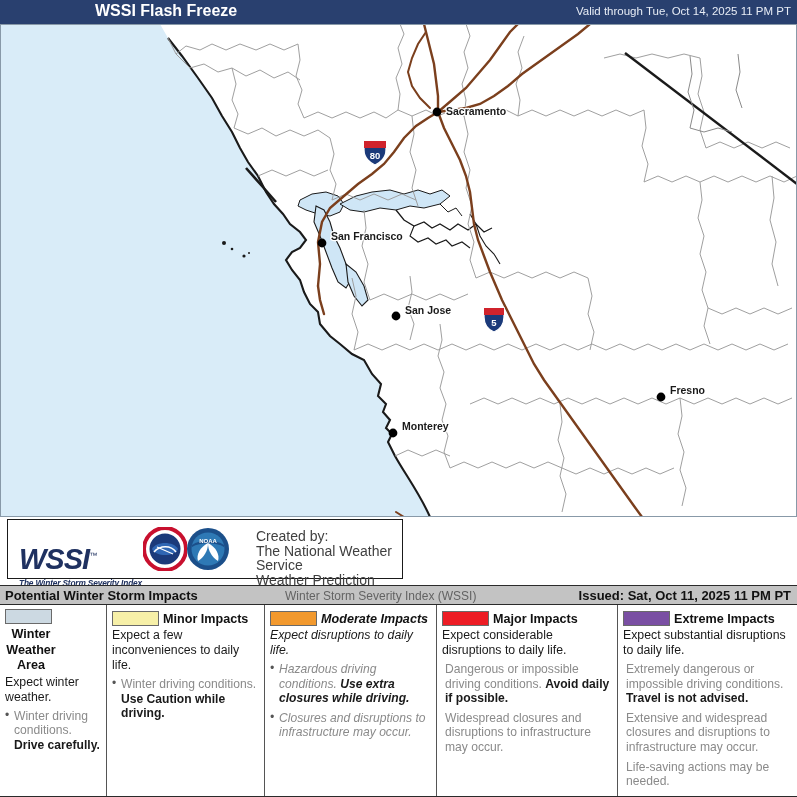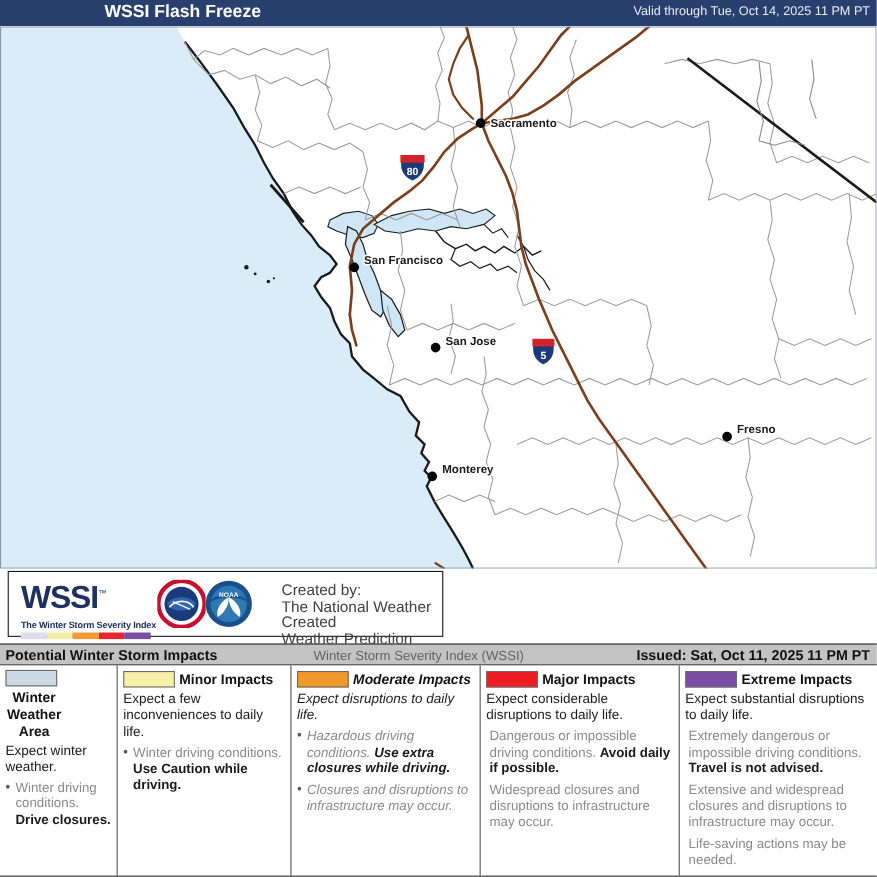--- a/index.html
+++ b/index.html
@@ -19,21 +19,21 @@
   .map{position:absolute;left:0;top:24px;width:797px;height:493px;
        background:#d9ecf8;overflow:hidden;}
   .map svg{display:block;}
   .citylabel{font-family:"Liberation Sans",sans-serif;font-size:10.5px;
        font-weight:bold;fill:#1a1a1a;paint-order:stroke;stroke:#ffffff;
        stroke-width:2.6px;stroke-linejoin:round;}
 
   
   .logopanel{position:absolute;left:7px;top:519px;width:396px;height:60px;
        background:#ffffff;border:1.6px solid #1a1a1a;box-sizing:border-box;}
-  .wssi-wrap{position:absolute;left:11px;top:5px;width:120px;}
+  .wssi-wrap{position:absolute;left:11px;top:21px;width:120px;font-style:italic;}
   .wssi-word{font-size:29px;font-weight:bold;color:#1f3160;letter-spacing:-1px;
        line-height:29px;font-family:"Liberation Sans",sans-serif;}
   .wssi-tm{font-size:8px;vertical-align:super;font-weight:normal;}
   .wssi-sub{font-size:8.3px;font-weight:bold;color:#1f3160;margin-top:4px;
        letter-spacing:-0.15px;white-space:nowrap;}
   .wssi-bar{display:flex;width:118px;height:6px;margin-top:2px;}
   .wssi-bar i{flex:1 1 auto;display:block;}
 
   .seal{position:absolute;top:7px;width:44px;height:44px;}
   .seal.nws{left:135px;}
@@ -344,37 +344,37 @@
       <circle cx="22" cy="22" r="21" fill="#1b4f8a"></circle>
       <circle cx="22" cy="22" r="16.5" fill="#2e79b5"></circle>
       <path d="M6 18 C14 12, 30 12, 38 18 L38 20 C30 15, 14 15, 6 20 Z" fill="#1b4f8a"></path>
       <path d="M22 16 C14 20, 10 28, 12 34 C18 30, 22 24, 22 16 Z" fill="#ffffff"></path>
       <path d="M22 16 C30 20, 34 28, 32 34 C26 30, 22 24, 22 16 Z" fill="#ffffff"></path>
       <text x="22" y="15.5" text-anchor="middle" fill="#ffffff" font-family="Liberation Sans, sans-serif" font-size="6" font-weight="bold">NOAA</text>
     </svg>
 
     <div class="credit">
       <div>Created by:</div>
-      <div>The National Weather Created</div>
+      <div>The National Weather Service</div>
       <div>Weather Prediction Center</div>
     </div>
   </div>
 
   <div class="legendtitle">
     <div class="lt-left">Potential Winter Storm Impacts</div>
     <div class="lt-mid">Winter Storm Severity Index (WSSI)</div>
     <div class="lt-right">Issued: Sat, Oct 11, 2025 11 PM PT</div>
   </div>
 
   <div class="legendbody" id="legend-body">
       <div class="col c0">
         <div class="swatchrow"><span class="swatch" style="background: rgb(204, 217, 226);"></span><span class="hname-inline">Winter Weather Area</span></div>
         <div class="lead">Expect winter weather.</div>
         <ul class="bl">
-          <li>Winter driving conditions. <b class="strong">Drive closures.</b></li>
+          <li>Winter driving conditions. <b class="strong">Drive carefully.</b></li>
         </ul>
       </div>
       <div class="col c1">
         <div class="swatchrow"><span class="swatch" style="background: rgb(247, 240, 168);"></span><span class="hname">Minor Impacts</span></div>
         <div class="lead">Expect a few inconveniences to daily life.</div>
         <ul class="bl">
           <li>Winter driving conditions. <b class="strong">Use Caution while driving.</b></li>
         </ul>
       </div>
       <div class="col c2">

